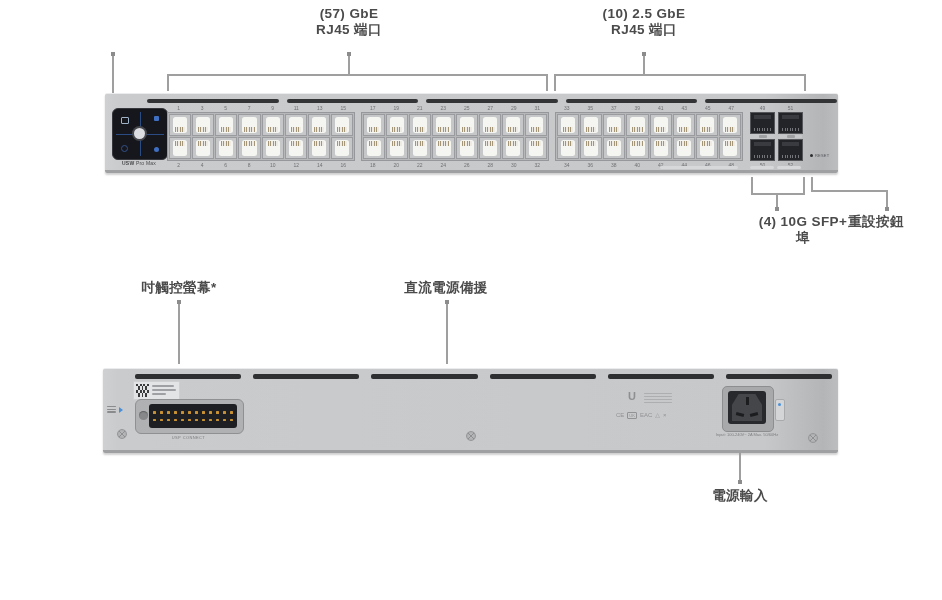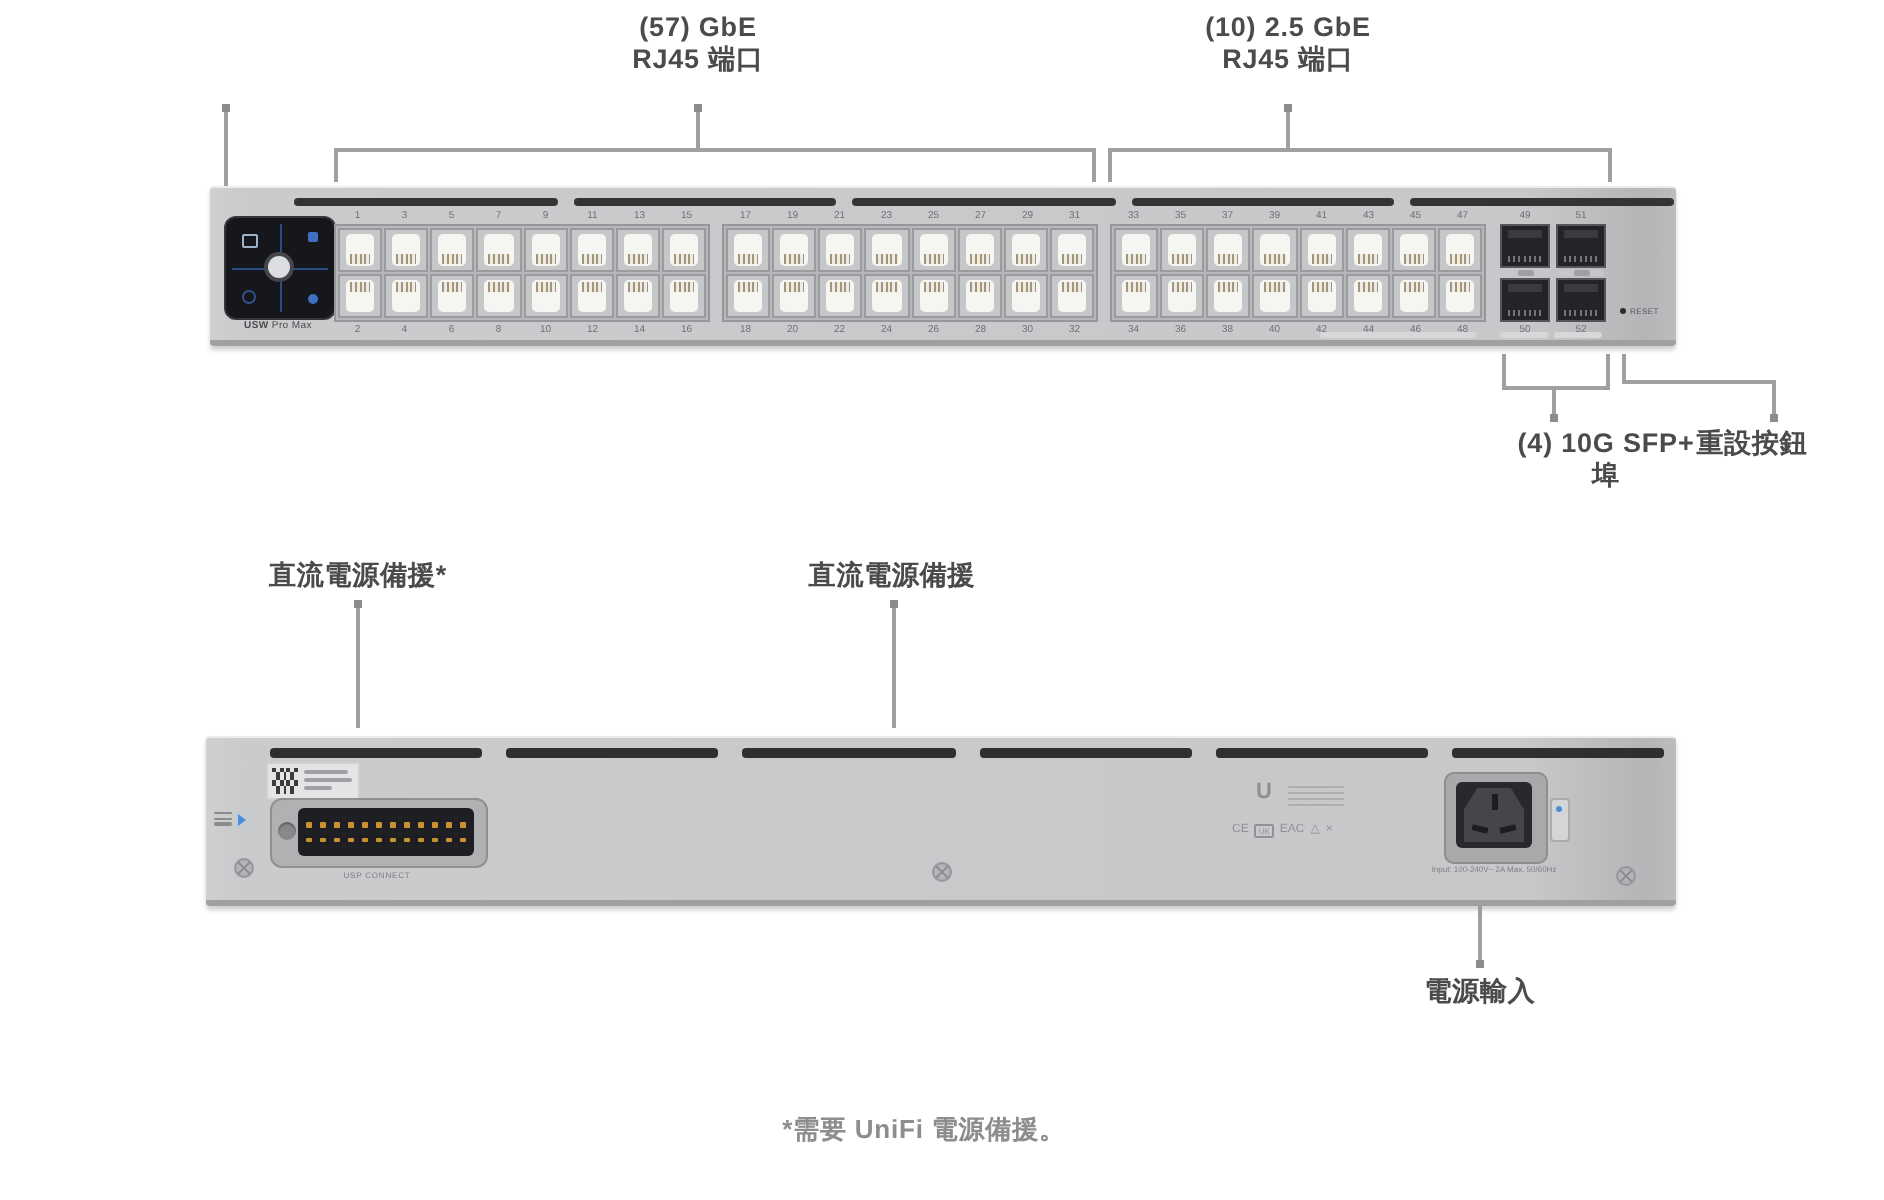--- a/index.html
+++ b/index.html
@@ -433,21 +433,21 @@
   <div class="lead" style="left:811px;top:190px;width:77px;height:2px;"></div>
   <div class="lead" style="left:886px;top:190px;width:2px;height:17px;"></div>
   <div class="cap" style="left:885px;top:207px;"></div>
 
   <div class="ann" style="left:723px;top:214px;width:160px;">
     <div>(4) 10G SFP+</div>
     <div>埠</div>
   </div>
   <div class="ann" style="left:801px;top:214px;width:150px;">重設按鈕</div>
 
-  <div class="ann" style="left:99px;top:280px;width:160px;">直流電源備援*</div>
+  <div class="ann" style="left:99px;top:280px;width:160px;">吋觸控螢幕*</div>
   <div class="ann" style="left:366px;top:280px;width:160px;">直流電源備援</div>
   <div class="cap" style="left:177px;top:300px;"></div>
   <div class="lead" style="left:178px;top:304px;width:2px;height:60px;"></div>
   <div class="cap" style="left:445px;top:300px;"></div>
   <div class="lead" style="left:446px;top:304px;width:2px;height:60px;"></div>
 
   <div class="panel rear">
     <div class="rvents">
         <div class="rvent"></div>
         <div class="rvent"></div>
@@ -585,14 +585,13 @@
       </div>
     </div>
     <div class="inlet-label">Input: 100-240V~ 2A Max. 50/60Hz</div>
     <div class="clip"></div>
   </div>
 
   <div class="lead" style="left:739px;top:452px;width:2px;height:28px;"></div>
   <div class="cap" style="left:738px;top:480px;"></div>
   <div class="ann" style="left:660px;top:488px;width:160px;">電源輸入</div>
 
-  <div class="ann dim" style="left:312px;top:557px;width:300px;">*需要 UniFi 電源備援。</div>
 </div>
 
 </body></html>

